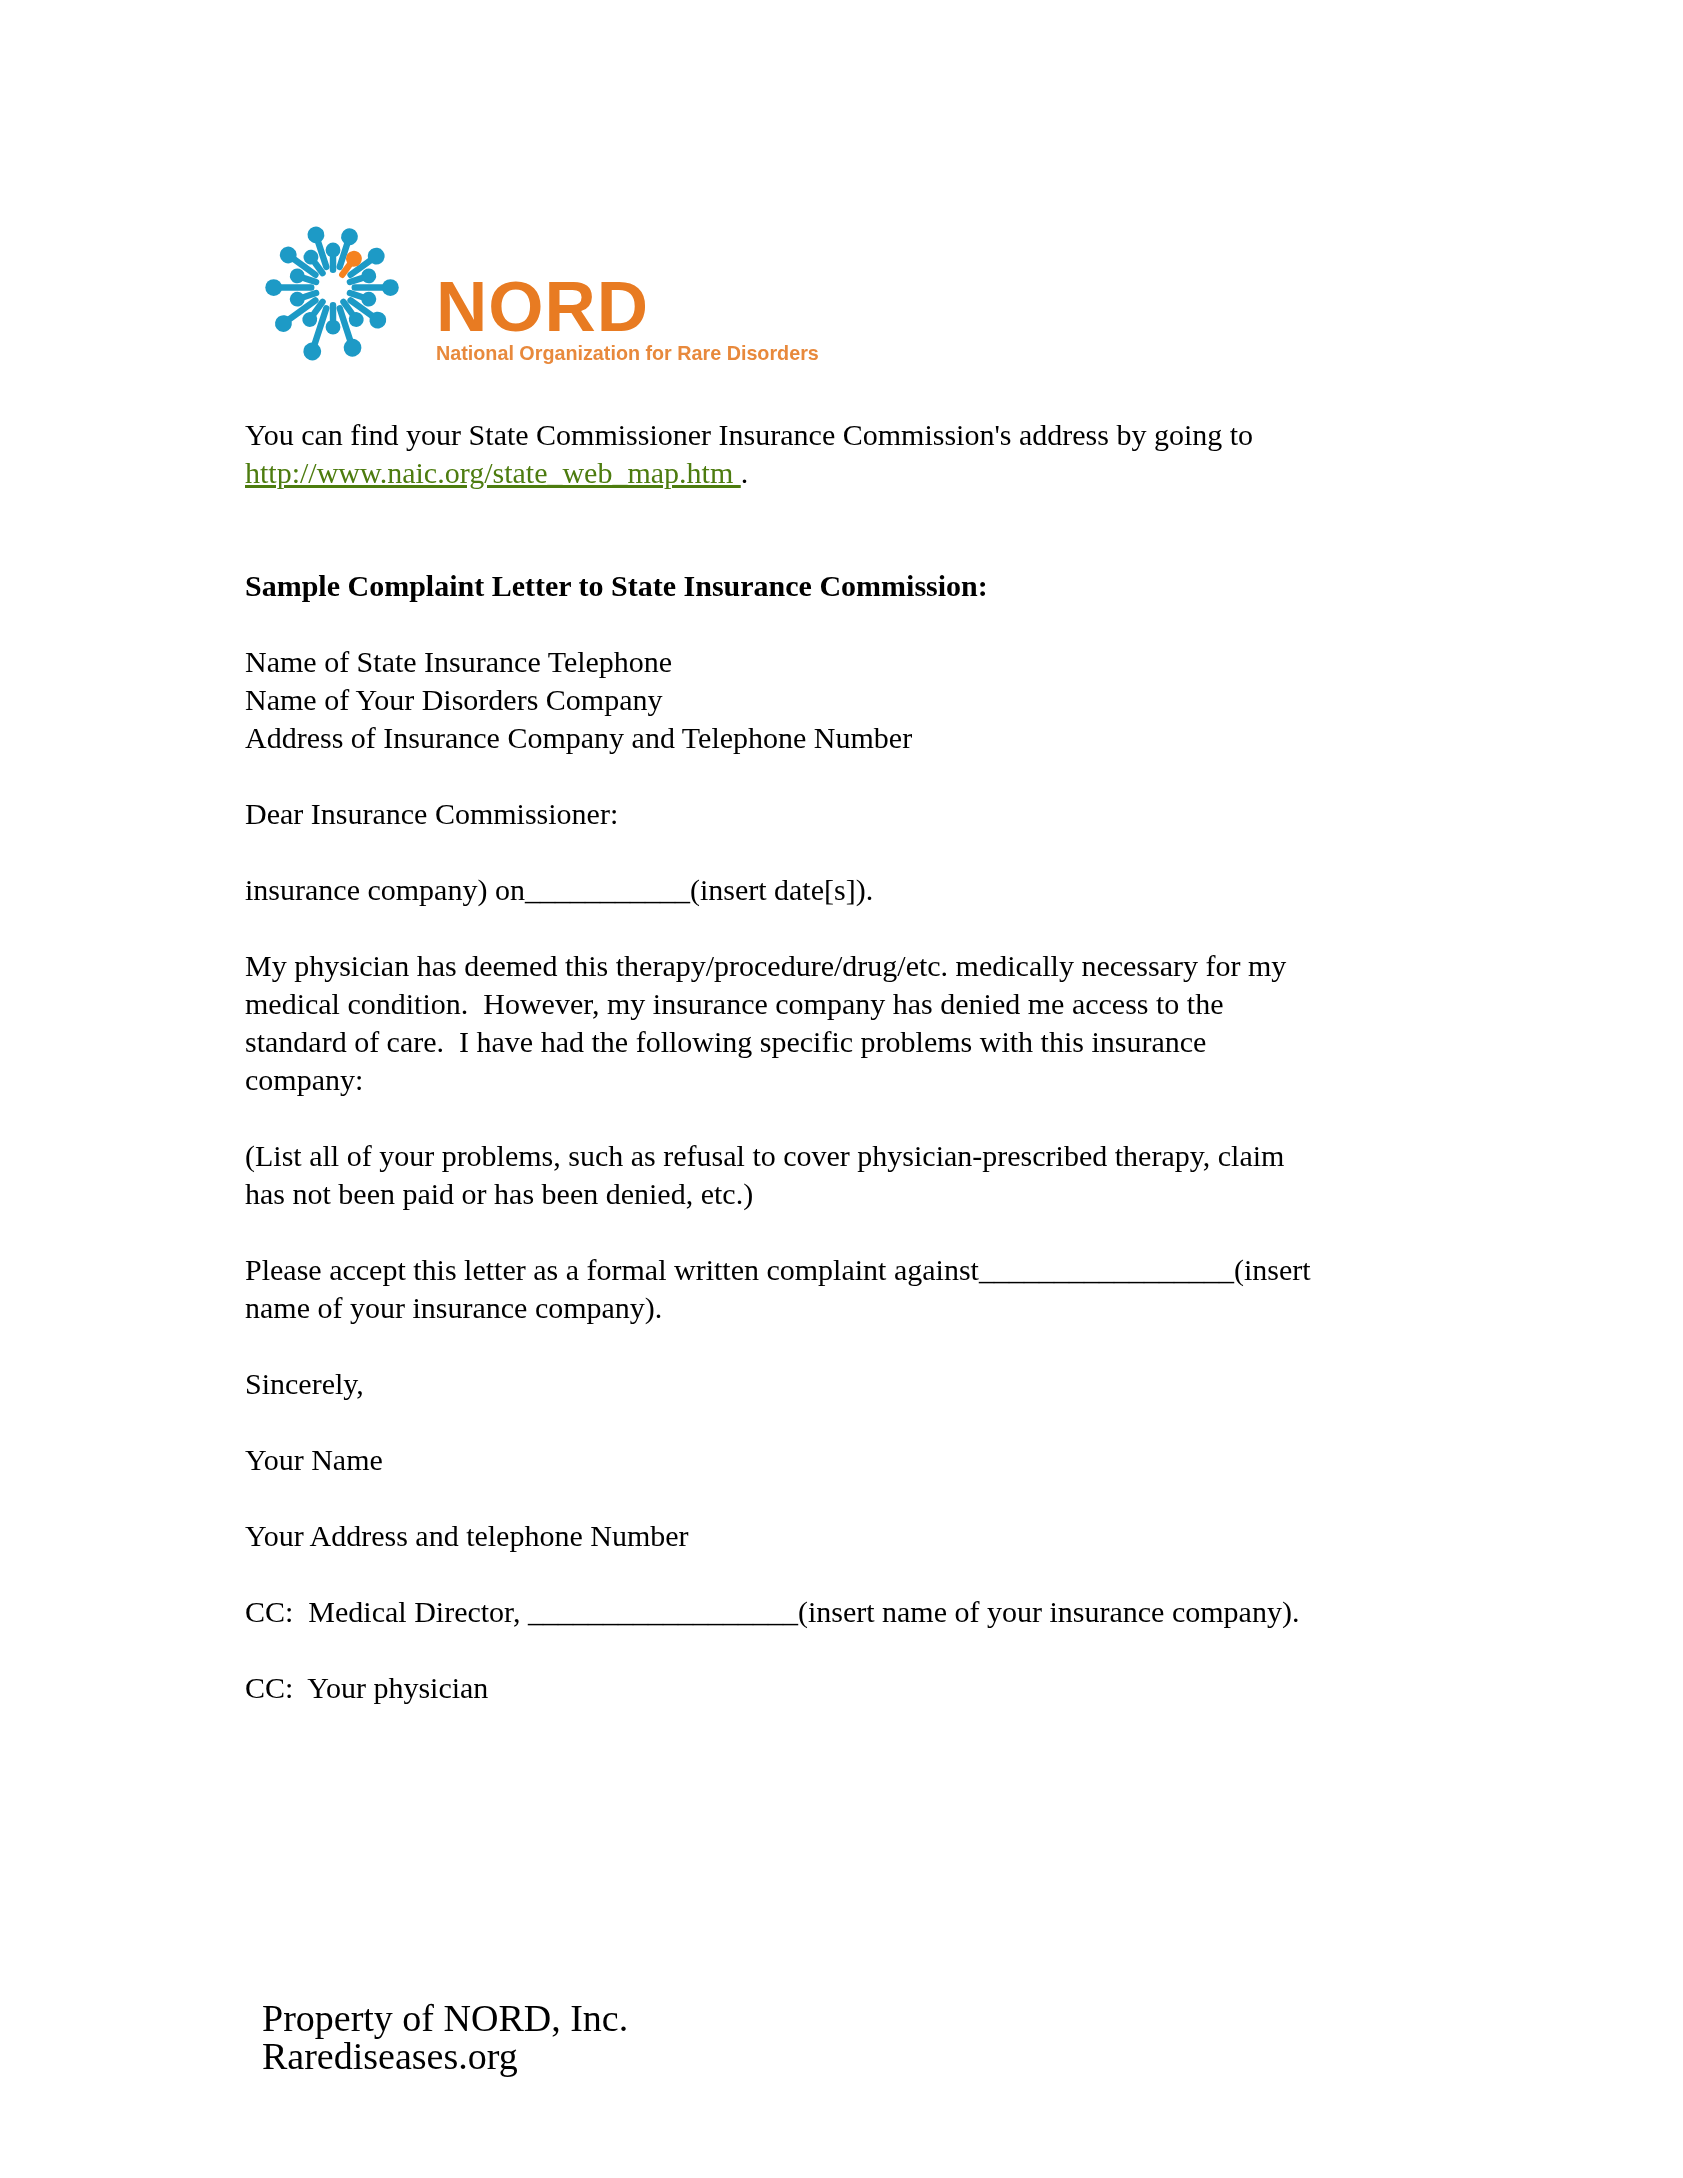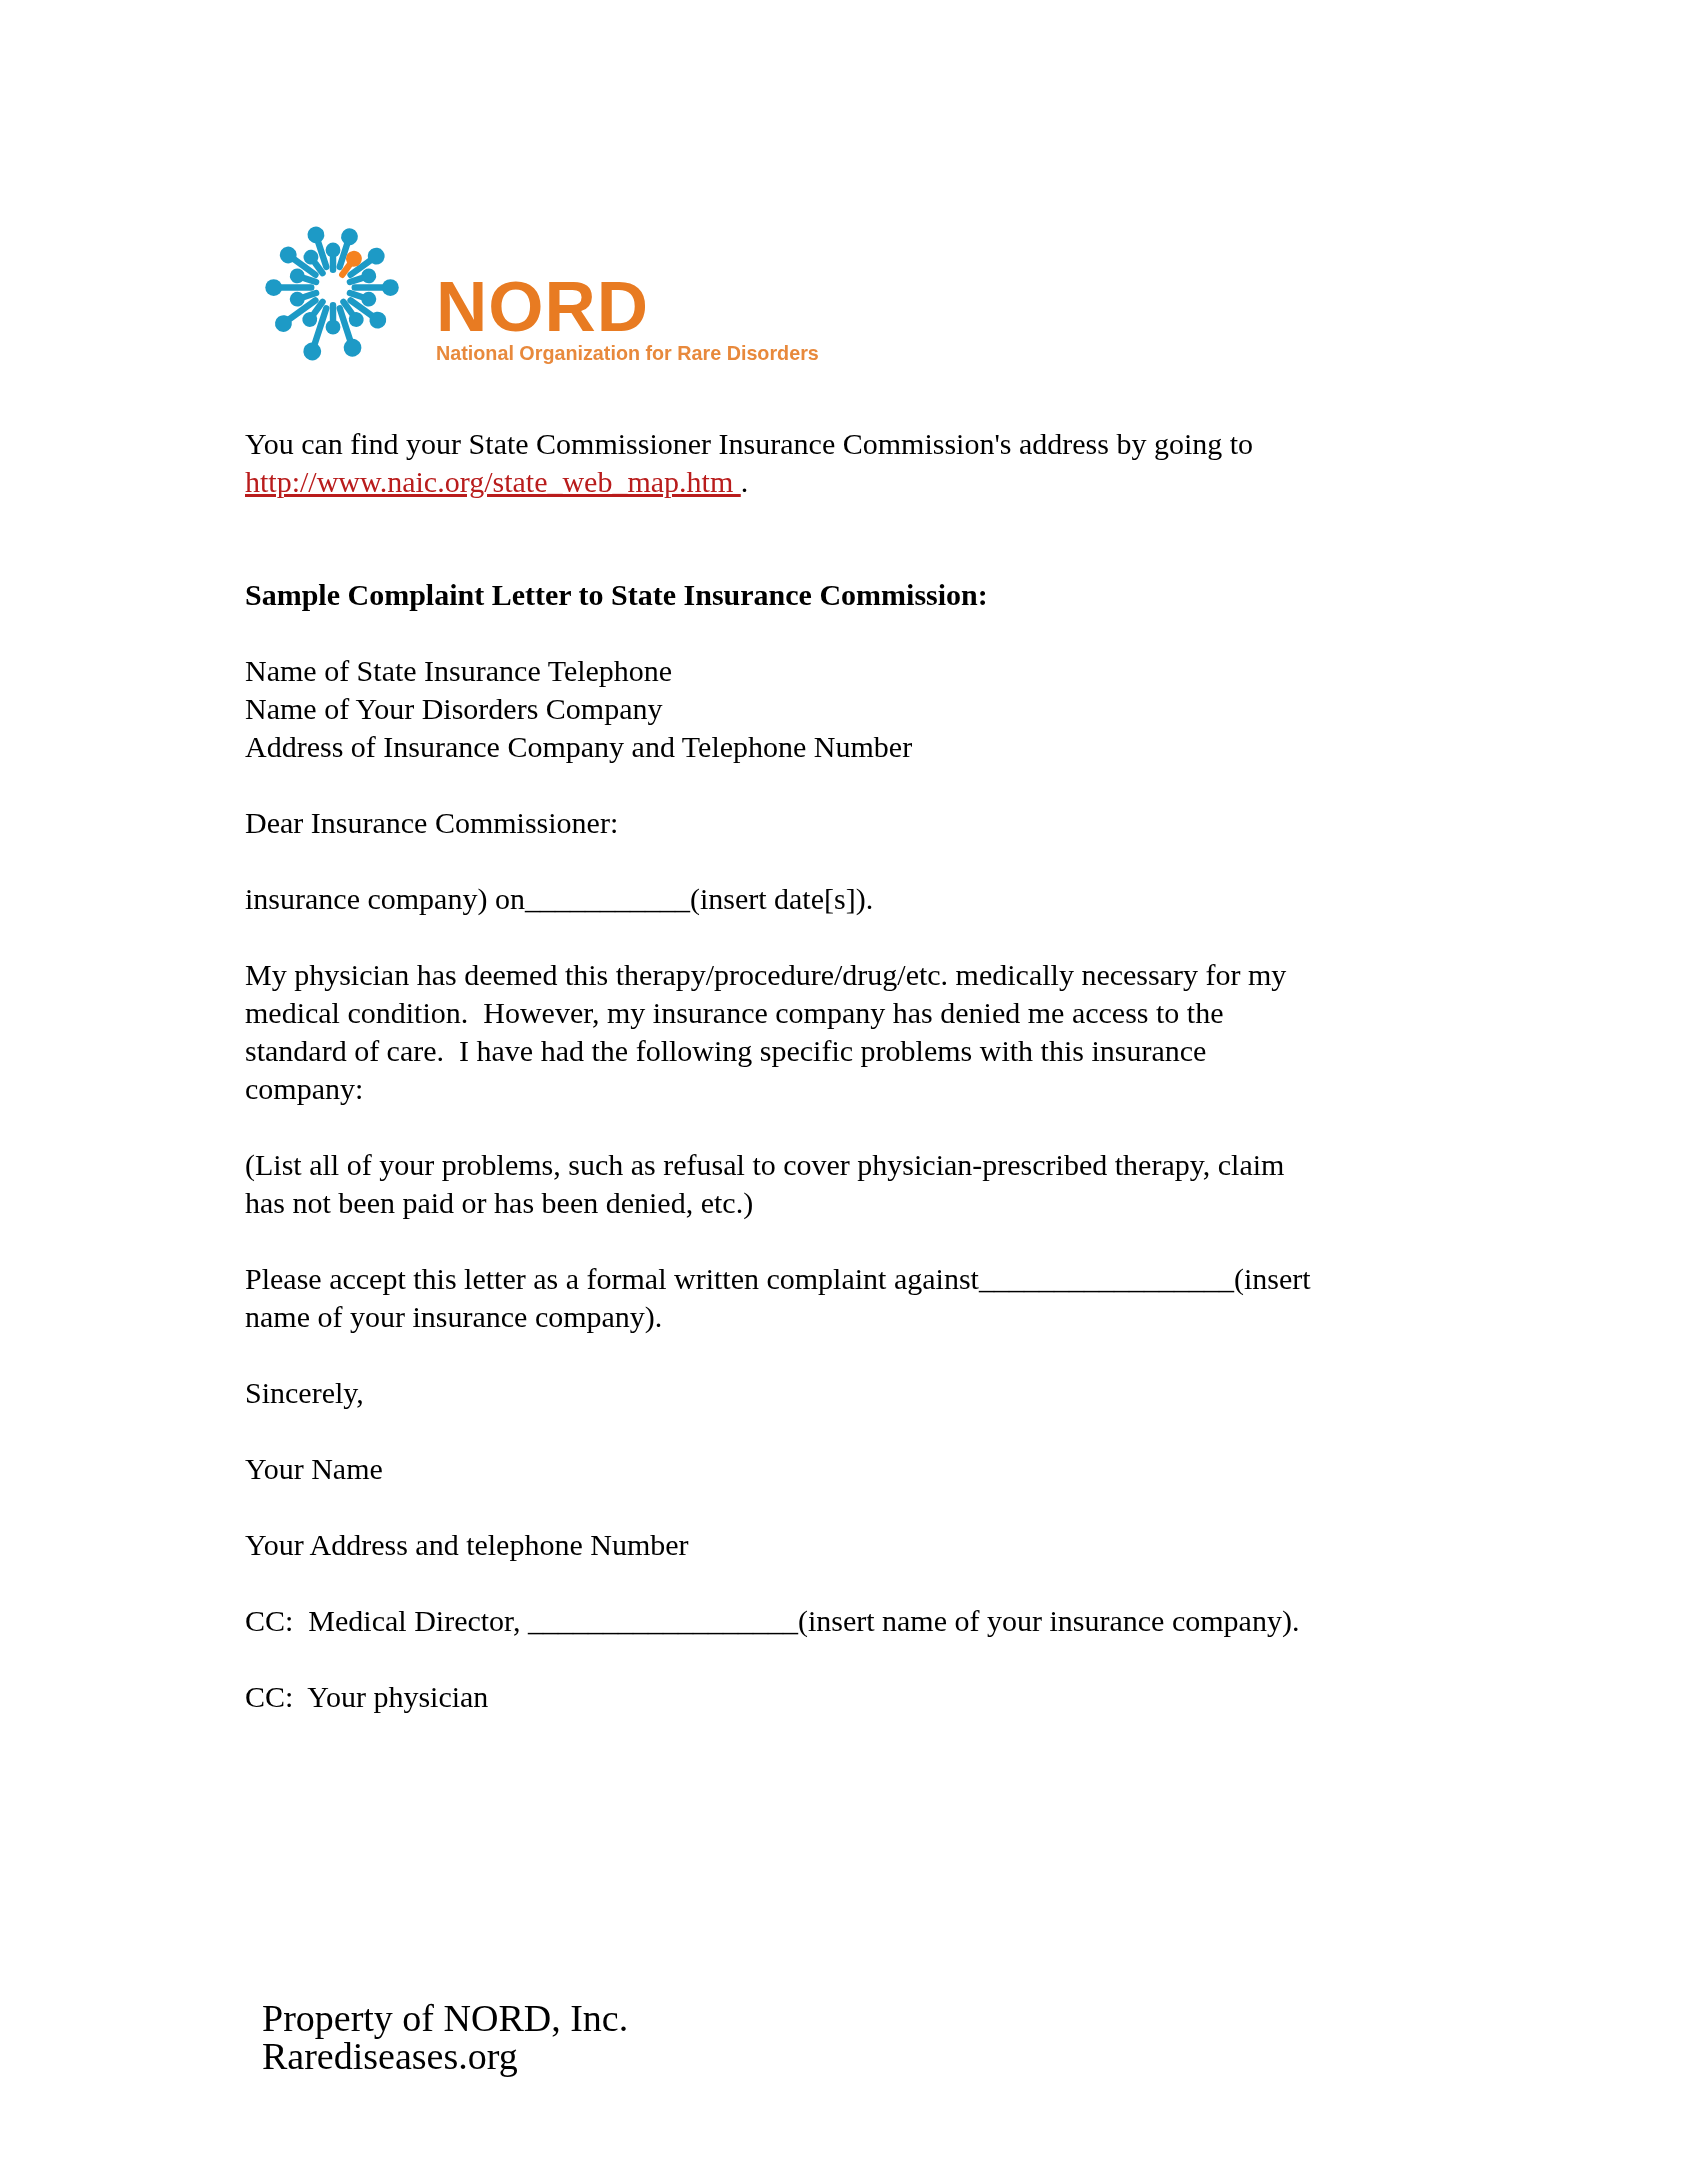--- a/index.html
+++ b/index.html
@@ -50,29 +50,29 @@
 
   
   .content {
     position: absolute;
     left: 245px;
     top: 413px;
     width: 1287px;
     font-size: 30px;
     line-height: 38px;
   }
-  .para { margin: 12px 0 38px 0; }
+  .para { margin: 3px 0 38px 0; }
   .para.gap-2 { margin-bottom: 75px; }
   .line {
     display: block;
     white-space: pre;
   }
   .heading { font-weight: bold; }
   a.link {
-    color: #b91c1c;
+    color: #4d7c0f;
     text-decoration: underline;
     cursor: pointer;
   }
   .after-link { color: #000000; }
 
   
   .footer {
     position: absolute;
     left: 262px;
     top: 1999px;

